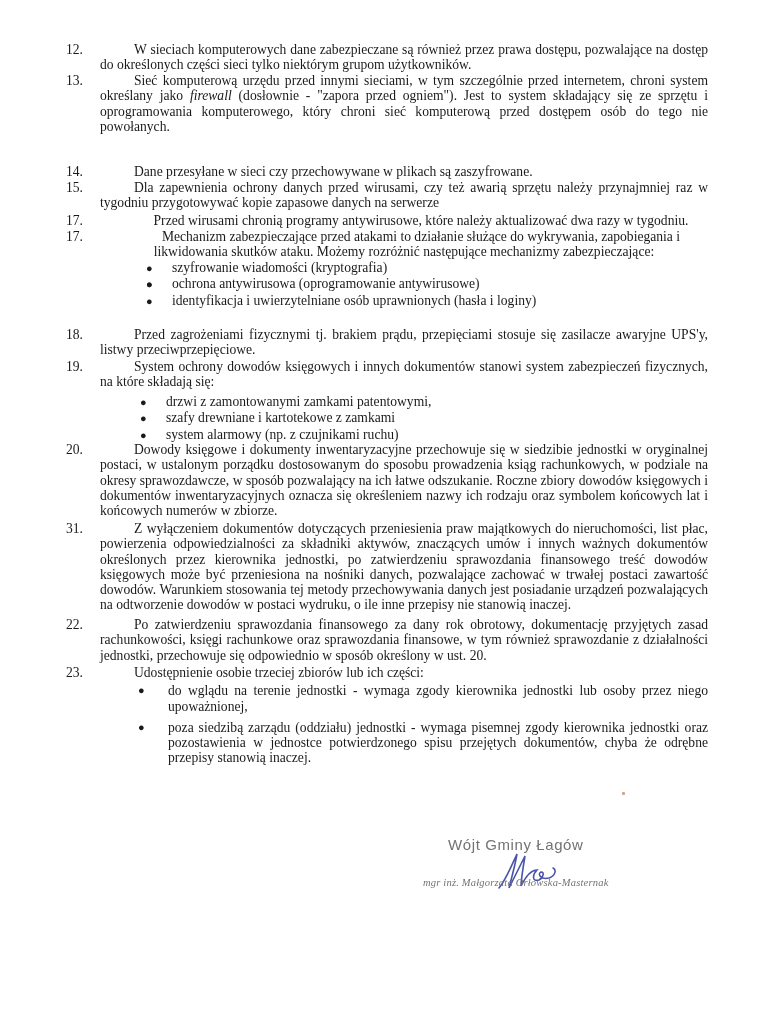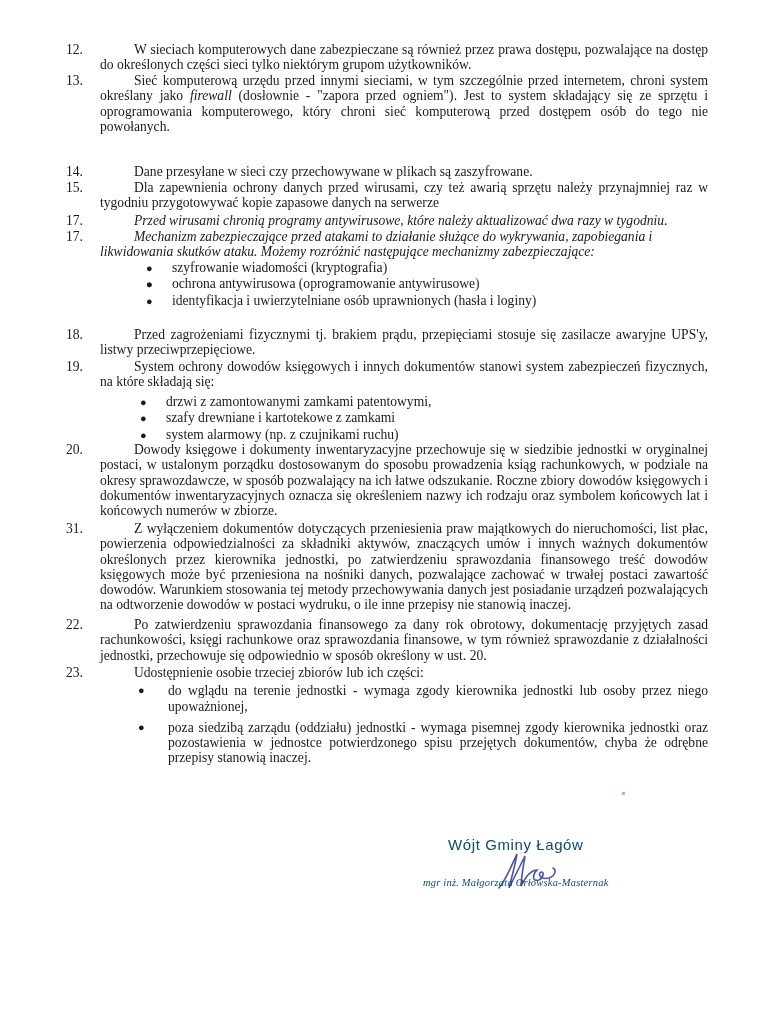--- a/index.html
+++ b/index.html
@@ -4,32 +4,32 @@
 <style>
   html, body { margin: 0; padding: 0; background: #ffffff; }
   body {
     width: 766px; height: 1024px; position: relative; overflow: hidden;
     font-family: "Liberation Serif", serif; font-size: 13.6px; color: #1a1a1a;
   }
   .page { position: absolute; left: 0; top: 0; width: 766px; height: 1024px; border-radius: 17px; }
   .item { position: absolute; left: 66px; width: 642px; line-height: 15.3px; }
   .num { position: absolute; left: 0; top: 0; width: 40px; }
   .body { margin-left: 34px; text-align: justify; text-indent: 34px; }
-  .body.noj { text-align: left; font-style: italic; }
+  .body.noj { text-align: center; }
   .bullets { list-style: none; margin: 0; padding: 0; }
   .bullets li { position: relative; }
   .b1 { margin-left: 80px; }
   .b1 li { padding-left: 26px; line-height: 16.5px; }
   .b1 li .dot { position: absolute; left: 0; top: 0; }
   .b3 { margin-left: 72px; }
   .b3 li { padding-left: 30px; text-align: justify; margin-bottom: 6px; }
   .b3 li .dot { position: absolute; left: 0; top: 0; }
   .dot { font-size: 11px; }
   em { }
-  .sig { position: absolute; font-family: "Liberation Sans", sans-serif; color: #0c4a6e; }
+  .sig { position: absolute; font-family: "Liberation Sans", sans-serif; color: #737373; }
   .sig-title { left: 448px; top: 836px; font-size: 15px; letter-spacing: 0.6px; }
   .sig-name { left: 423px; top: 877px; font-size: 10.5px; font-style: italic; letter-spacing: 0.2px; font-family: Liberation Serif, serif; }
   .scribble { position: absolute; left: 495px; top: 848px; }
   .speck { position: absolute; left: 622px; top: 792px; width: 3px; height: 3px; background: #d9a08a; border-radius: 1px; }
 </style>
 </head>
 <body>
 
 <div class="page">
 

